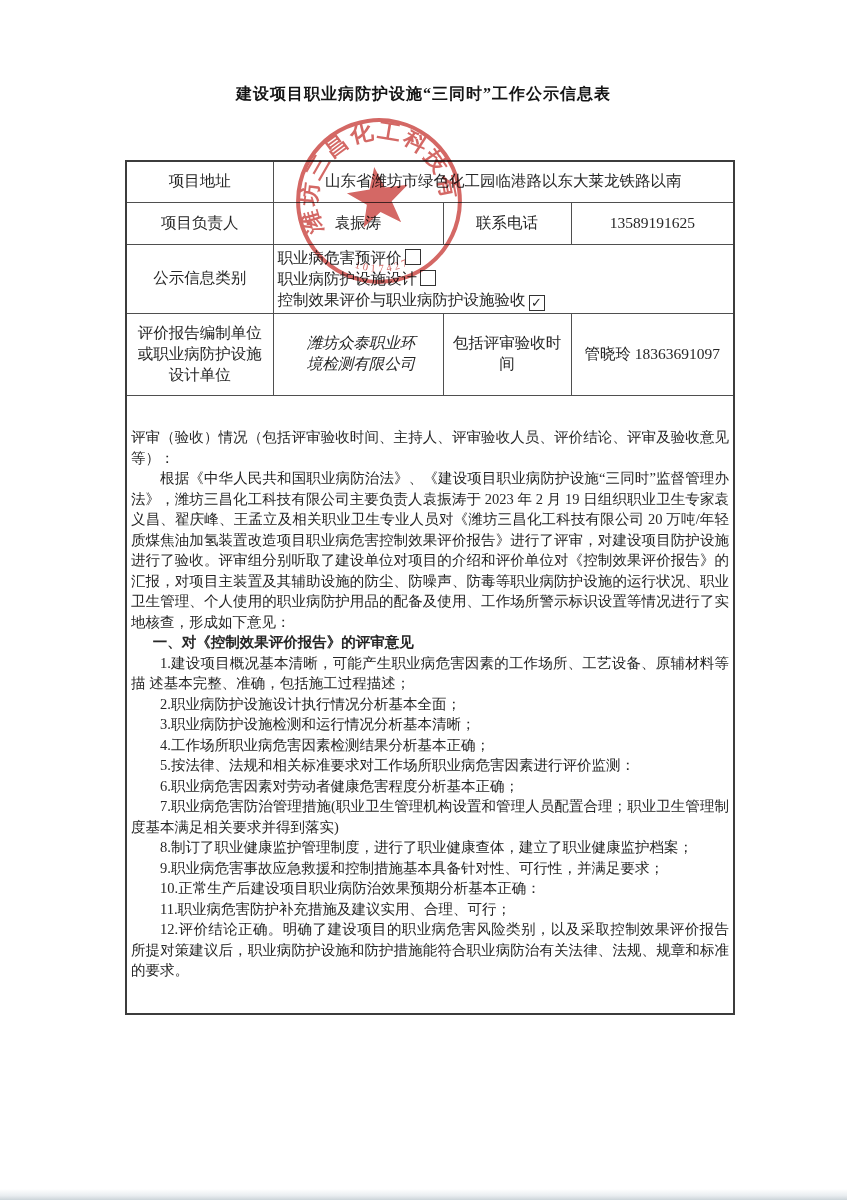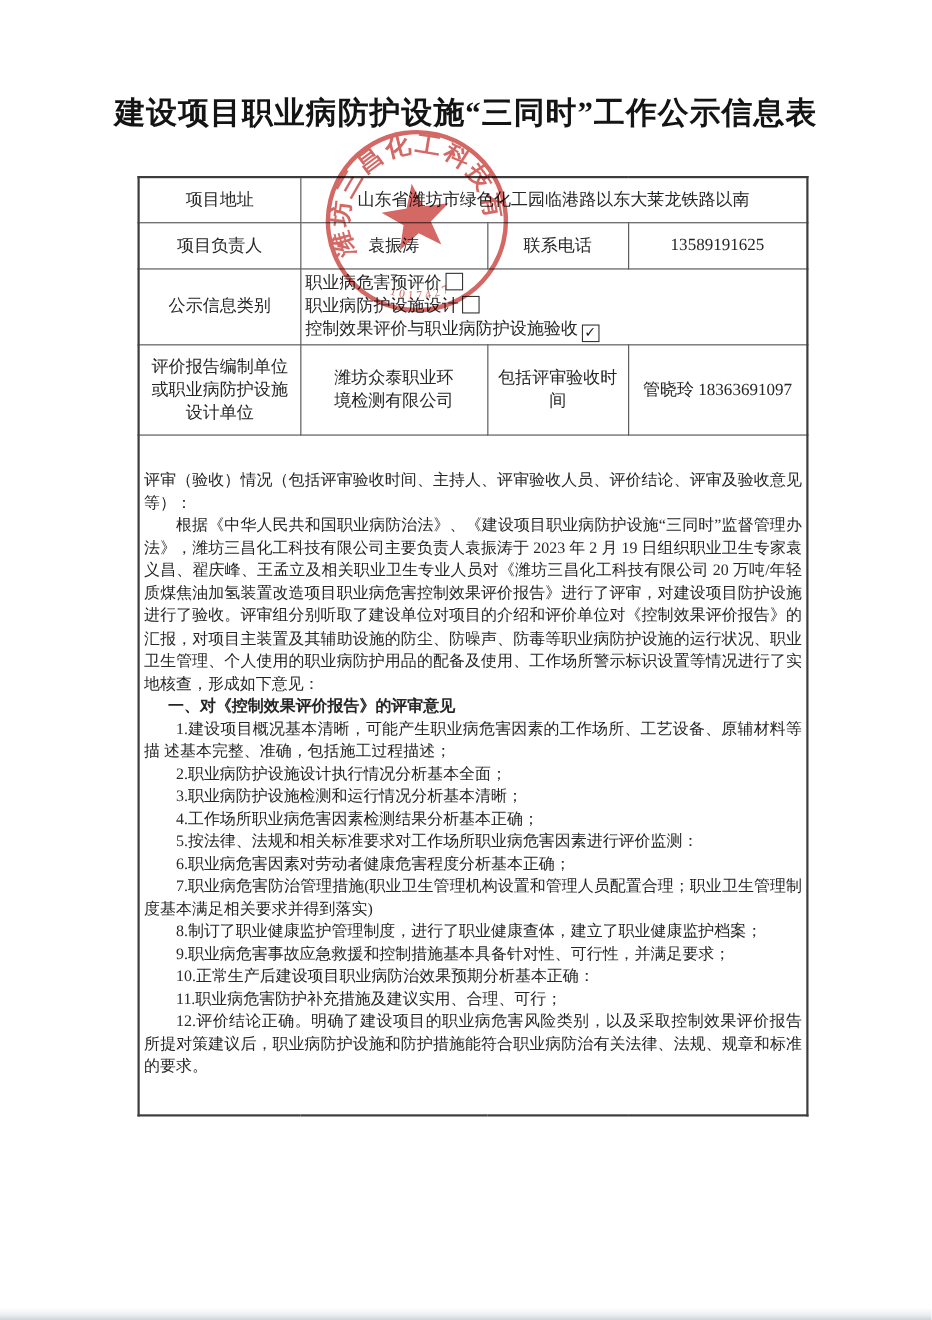--- a/index.html
+++ b/index.html
@@ -3,21 +3,21 @@
 <meta charset="utf-8">
 <style>
   html,body{margin:0;padding:0;}
   body{
     width:847px;height:1200px;background:#ffffff;position:relative;overflow:hidden;
     font-family:"Liberation Serif","DejaVu Serif",serif;color:#262626;
   }
   .page{position:absolute;inset:0;}
   .title{
     position:absolute;top:84px;left:0;width:100%;text-align:center;
-    font-size:28px;font-weight:bold;letter-spacing:1px;color:#141414;
+    font-size:16px;font-weight:bold;letter-spacing:1px;color:#141414;
   }
   table.info{
     position:absolute;top:160px;left:125px;width:608px;
     border-collapse:collapse;table-layout:fixed;
     border:2px solid #3c3c3c;
   }
   table.info td{
     border:1px solid #4f4f4f;font-size:15.5px;color:#262626;
     padding:2px 4px;vertical-align:middle;
   }
@@ -26,21 +26,21 @@
   tr.r1{height:52px;} tr.r2{height:41px;} tr.r3{height:35px;}
   tr.r4{height:42px;padding-left:27px;} tr.r5{height:65px;} tr.r6{height:82px;padding-left:37px;}
   .opt{white-space:nowrap;margin:0 7px;}
   .cb{
     display:inline-block;width:14px;height:14px;border:1.5px solid #333;
     text-align:center;line-height:13px;font-size:13px;vertical-align:-2px;
     margin-left:3px;font-family:"DejaVu Sans",sans-serif;color:#1e1e1e;
   }
   td.optcol{padding-left:10px;}
   .opt-line{line-height:21px;white-space:nowrap;}
-  .unit-wrap{display:inline-block;max-width:7.4em;text-align:center;}
+  .unit-wrap{display:inline-block;max-width:7.4em;text-align:right;font-style:italic;}
   td.review{
     vertical-align:top;text-align:justify;height:613px;padding:5px 10px 4px 10px;
   }
   td.review p{margin:0;font-size:14.5px;line-height:20.5px;}
   .rv-head{font-weight:normal;}
   .rv-sub{font-weight:bold;text-indent:1.5em;}
   .rv-p{text-indent:2em;}
   
   .seal{
     position:absolute;left:288px;top:110px;width:182px;height:182px;

